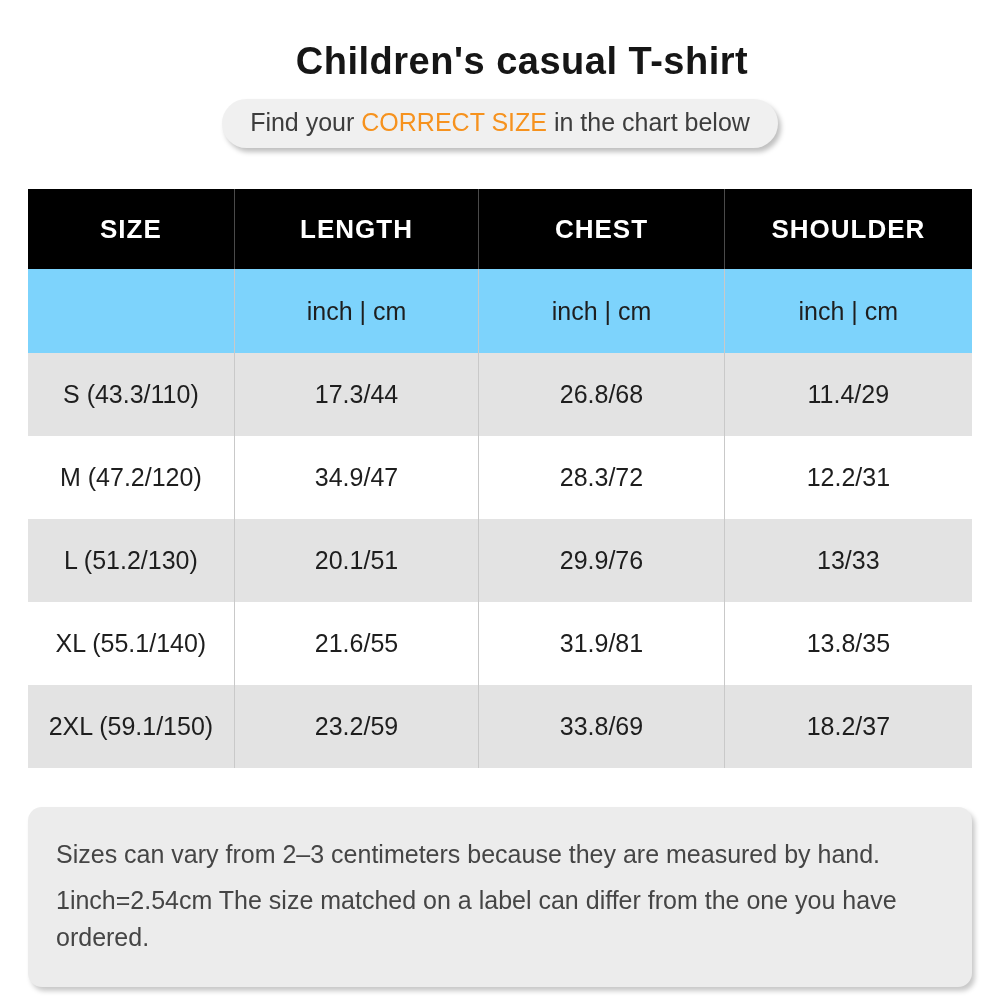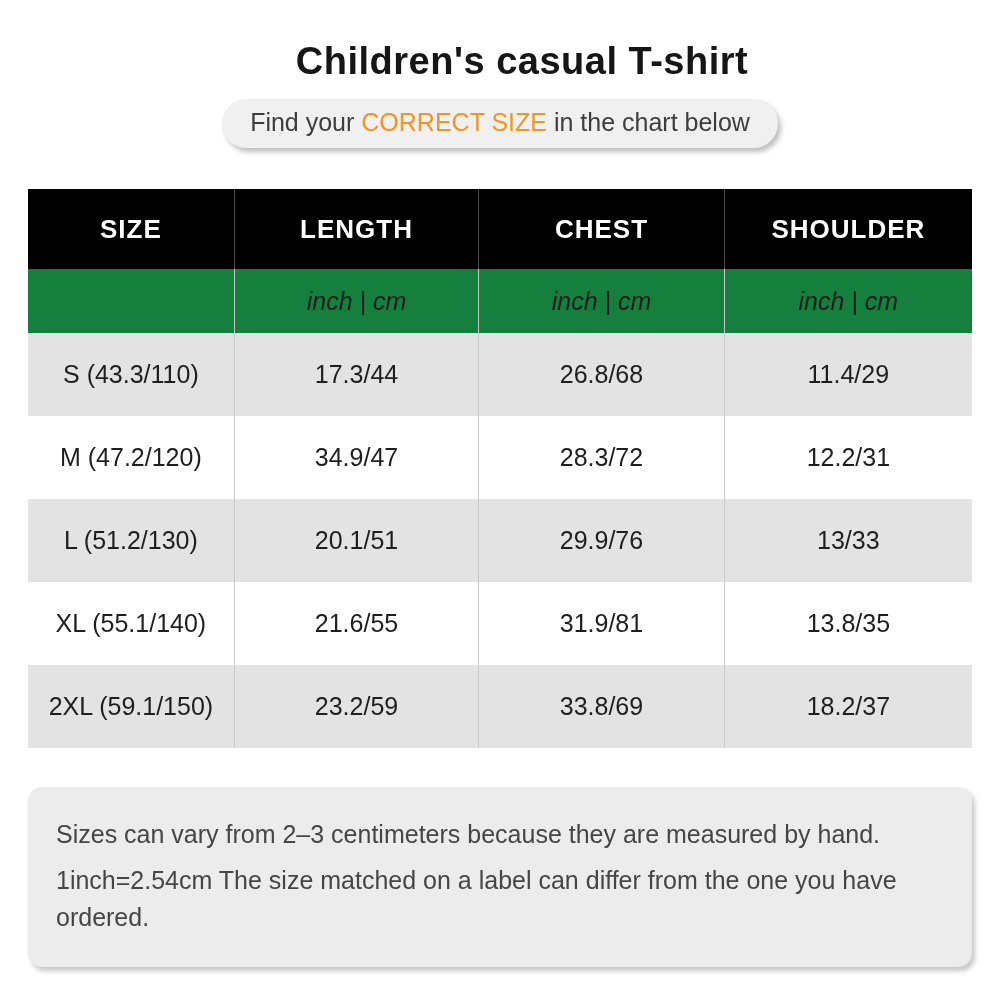--- a/index.html
+++ b/index.html
@@ -58,21 +58,21 @@
   }
   .trow.head { height: 80px; background: #000000; }
   .trow.head .tcell {
     color: #ffffff;
     font-size: 26px;
     font-weight: bold;
     letter-spacing: 1px;
   }
   .trow.head .tcell + .tcell { border-left: 1px solid #4a4a4a; }
 
-  .trow.units { height: 64px; background: #15803d; font-style: italic; }
+  .trow.units { height: 84px; background: #7dd3fc; }
   .trow.body { height: 83px; }
   .trow.alt  { background: #E3E3E3; }
   .trow.units .tcell, .trow.body .tcell {
     font-size: 25px;
     color: #1e1e1e;
   }
   .trow.units .tcell + .tcell,
   .trow.body .tcell + .tcell { border-left: 1px solid #c9c9c9; }
 
   

